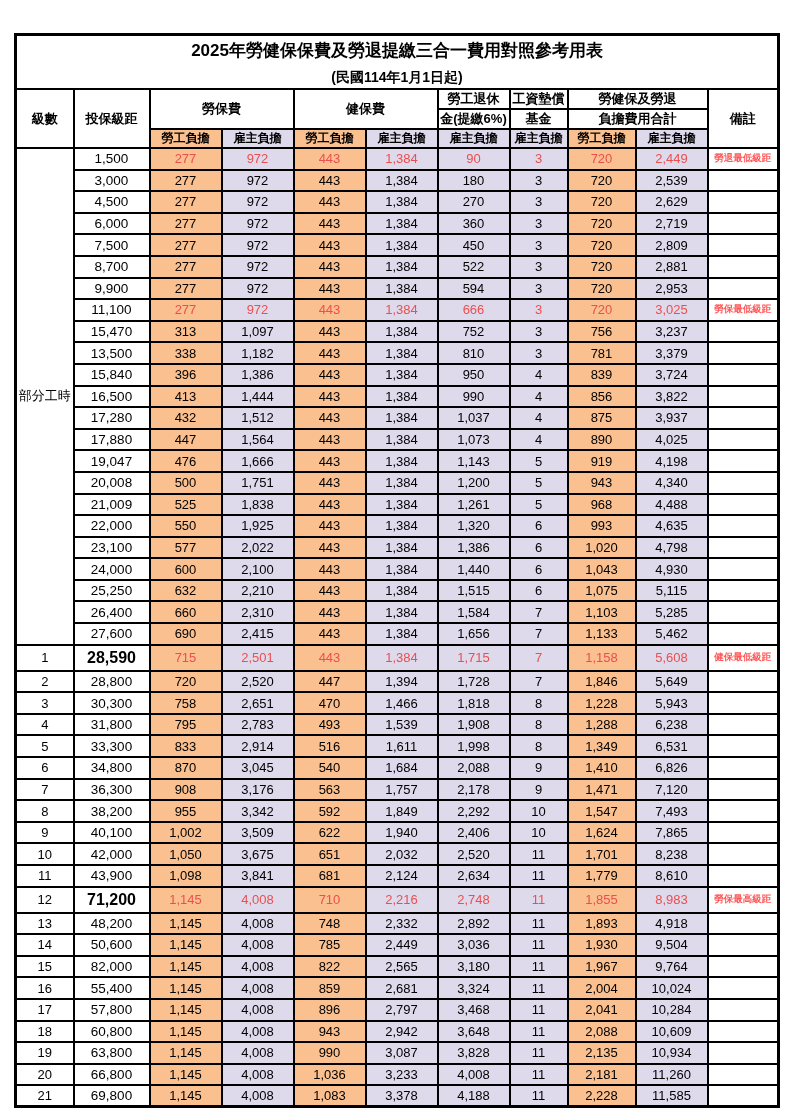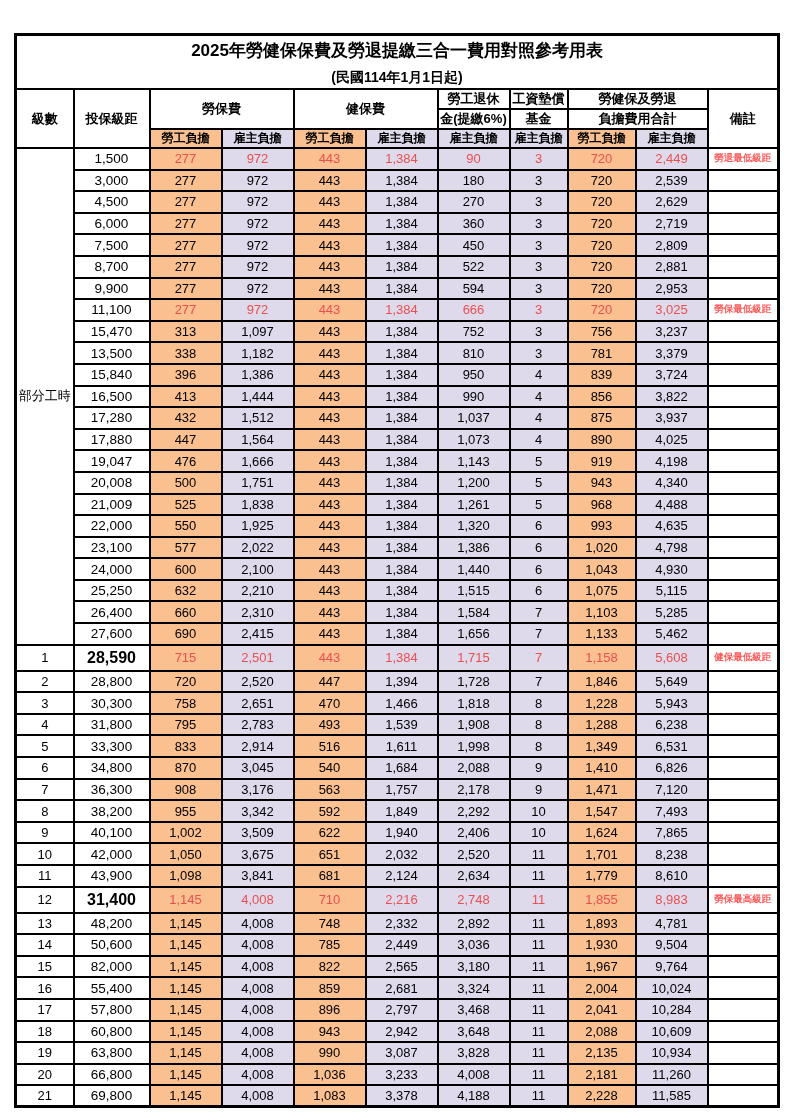--- a/index.html
+++ b/index.html
@@ -511,42 +511,42 @@
           <td class="val emp">681</td>
           <td class="val er">2,124</td>
           <td class="val er">2,634</td>
           <td class="val er">11</td>
           <td class="val emp">1,779</td>
           <td class="val er">8,610</td>
           <td class="remark"></td>
         </tr>
         <tr class="red tall">
           <td class="level">12</td>
-          <td class="bracket">31,400</td>
+          <td class="bracket">71,200</td>
           <td class="val emp">1,145</td>
           <td class="val er">4,008</td>
           <td class="val emp">710</td>
           <td class="val er">2,216</td>
           <td class="val er">2,748</td>
           <td class="val er">11</td>
           <td class="val emp">1,855</td>
           <td class="val er">8,983</td>
           <td class="remark">勞保最高級距</td>
         </tr>
         <tr>
           <td class="level">13</td>
           <td class="bracket">48,200</td>
           <td class="val emp">1,145</td>
           <td class="val er">4,008</td>
           <td class="val emp">748</td>
           <td class="val er">2,332</td>
           <td class="val er">2,892</td>
           <td class="val er">11</td>
           <td class="val emp">1,893</td>
-          <td class="val er">4,781</td>
+          <td class="val er">4,918</td>
           <td class="remark"></td>
         </tr>
         <tr>
           <td class="level">14</td>
           <td class="bracket">50,600</td>
           <td class="val emp">1,145</td>
           <td class="val er">4,008</td>
           <td class="val emp">785</td>
           <td class="val er">2,449</td>
           <td class="val er">3,036</td>

